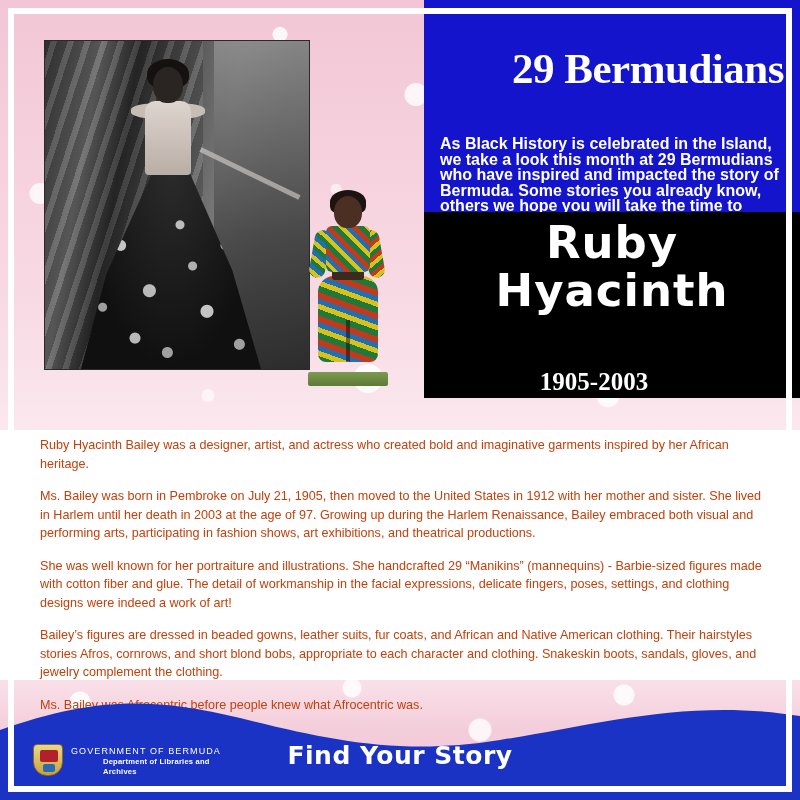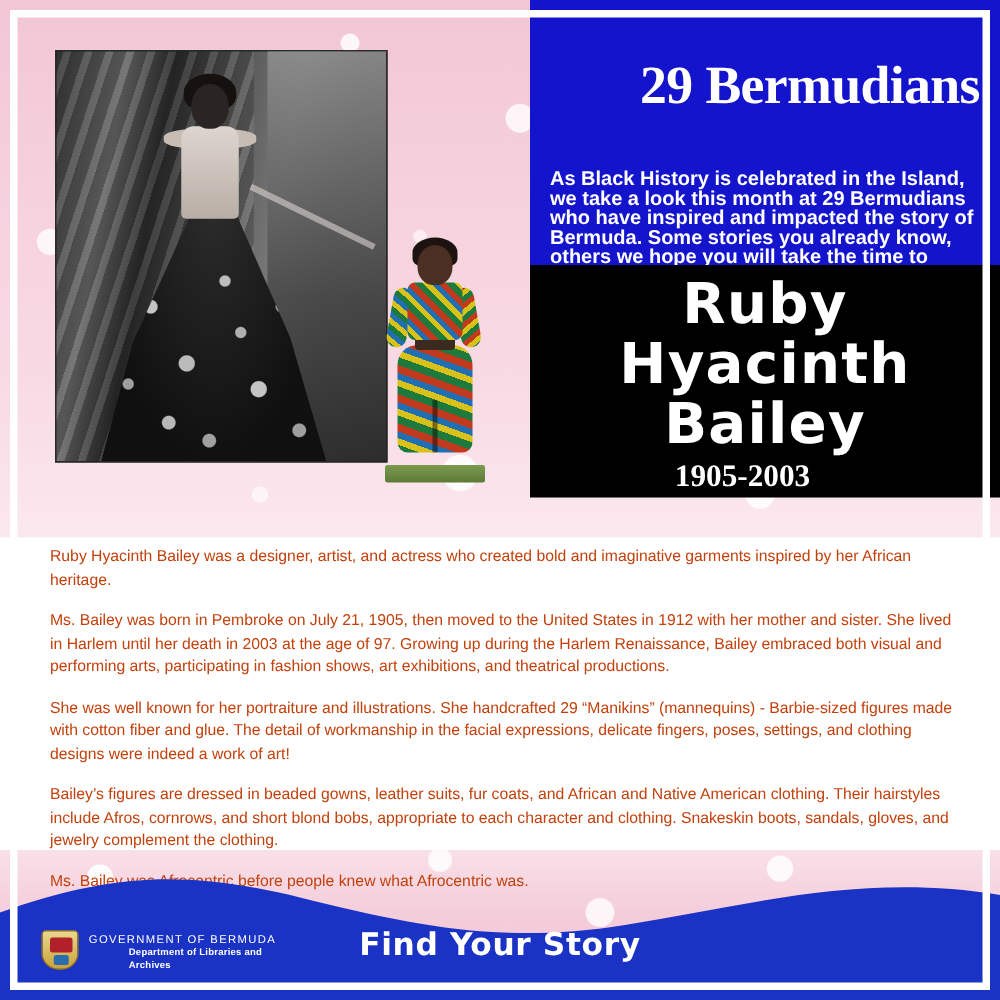--- a/index.html
+++ b/index.html
@@ -363,29 +363,28 @@
     <div class="head"></div>
   </div>
 
   <div class="blue-panel"></div>
   <div class="blue-title">29 Bermudians</div>
   <div class="blue-sub">As Black History is celebrated in the Island, we take a look this month at 29 Bermudians who have inspired and impacted the story of Bermuda. Some stories you already know, others we hope you will take the time to discover.</div>
 
   <div class="name-block"></div>
   <div class="name-line nl2">Hyacinth</div>
   <div class="name-line nl1">Ruby</div>
-  <div class="name-line nl3">Bailey</div>
   <div class="years">1905-2003</div>
 
   <div class="body-area"></div>
   <div class="body-text">
     <p>Ruby Hyacinth Bailey was a designer, artist, and actress who created bold and imaginative garments inspired by her African heritage.</p>
     <p>Ms. Bailey was born in Pembroke on July 21, 1905, then moved to the United States in 1912 with her mother and sister. She lived in Harlem until her death in 2003 at the age of 97. Growing up during the Harlem Renaissance, Bailey embraced both visual and performing arts, participating in fashion shows, art exhibitions, and theatrical productions.</p>
     <p>She was well known for her portraiture and illustrations. She handcrafted 29 “Manikins” (mannequins) - Barbie-sized figures made with cotton fiber and glue. The detail of workmanship in the facial expressions, delicate fingers, poses, settings, and clothing designs were indeed a work of art!</p>
-    <p>Bailey’s figures are dressed in beaded gowns, leather suits, fur coats, and African and Native American clothing. Their hairstyles include Afros, cornrows, and short blond bobs, appropriate to each character and clothing. Snakeskin boots, sandals, gloves, and jewelry complement the clothing.</p>
+    <p>Bailey’s figures are dressed in beaded gowns, leather suits, fur coats, and African and Native American clothing. Their hairstyles stories Afros, cornrows, and short blond bobs, appropriate to each character and clothing. Snakeskin boots, sandals, gloves, and jewelry complement the clothing.</p>
     <p>Ms. Bailey was Afrocentric before people knew what Afrocentric was.</p>
   </div>
 
   <div class="bottom-band"></div>
   <svg class="wave" viewBox="0 0 800 110" preserveAspectRatio="none">
     <path d="M0,40 C90,8 150,6 240,28 C330,50 400,66 500,50 C600,34 690,8 800,26 L800,110 L0,110 Z" fill="#1a33c4"></path>
   </svg>
 
   <div class="gov-block">
     <div class="crest"></div>

